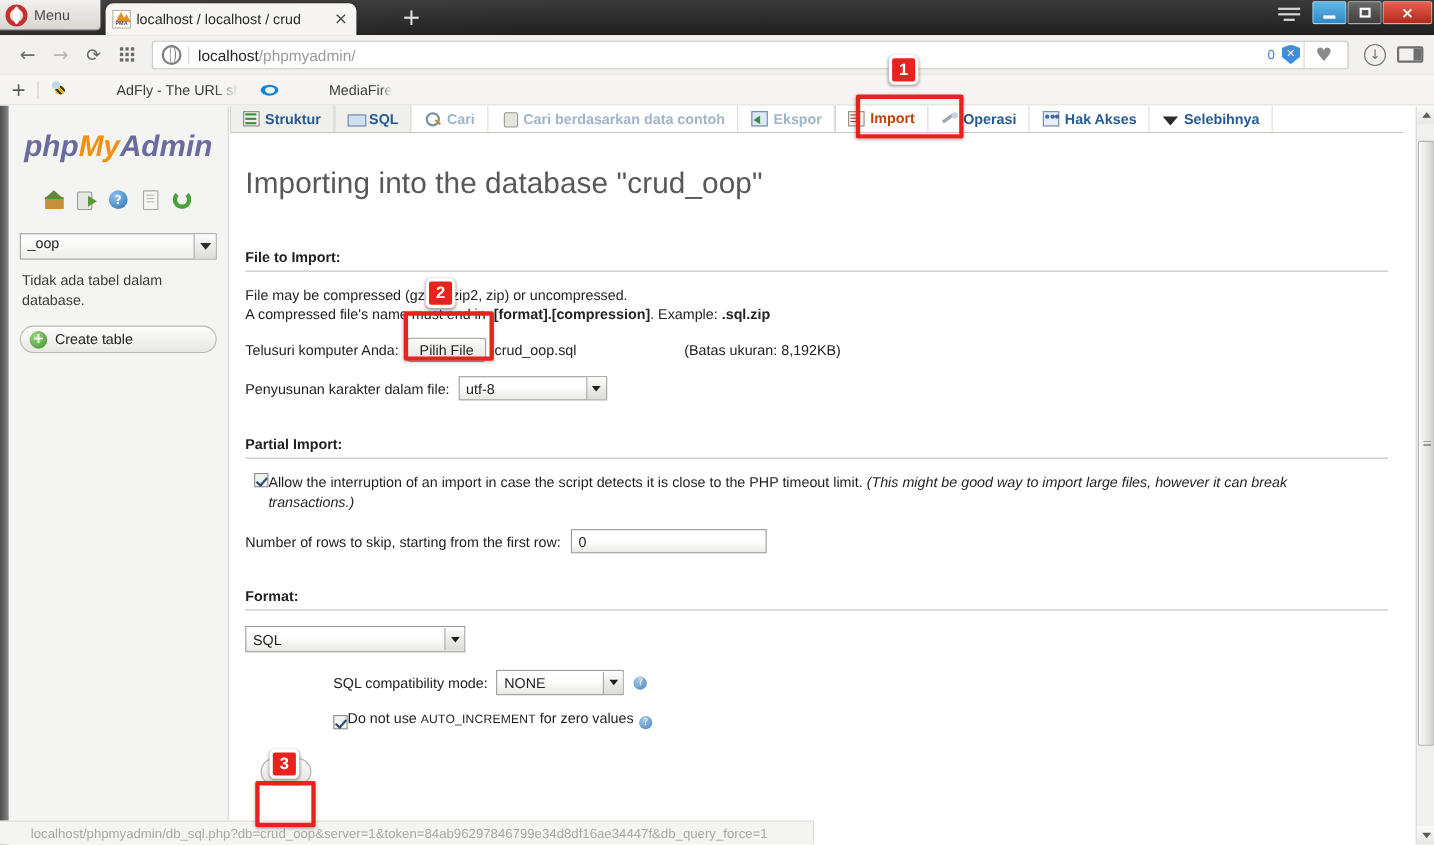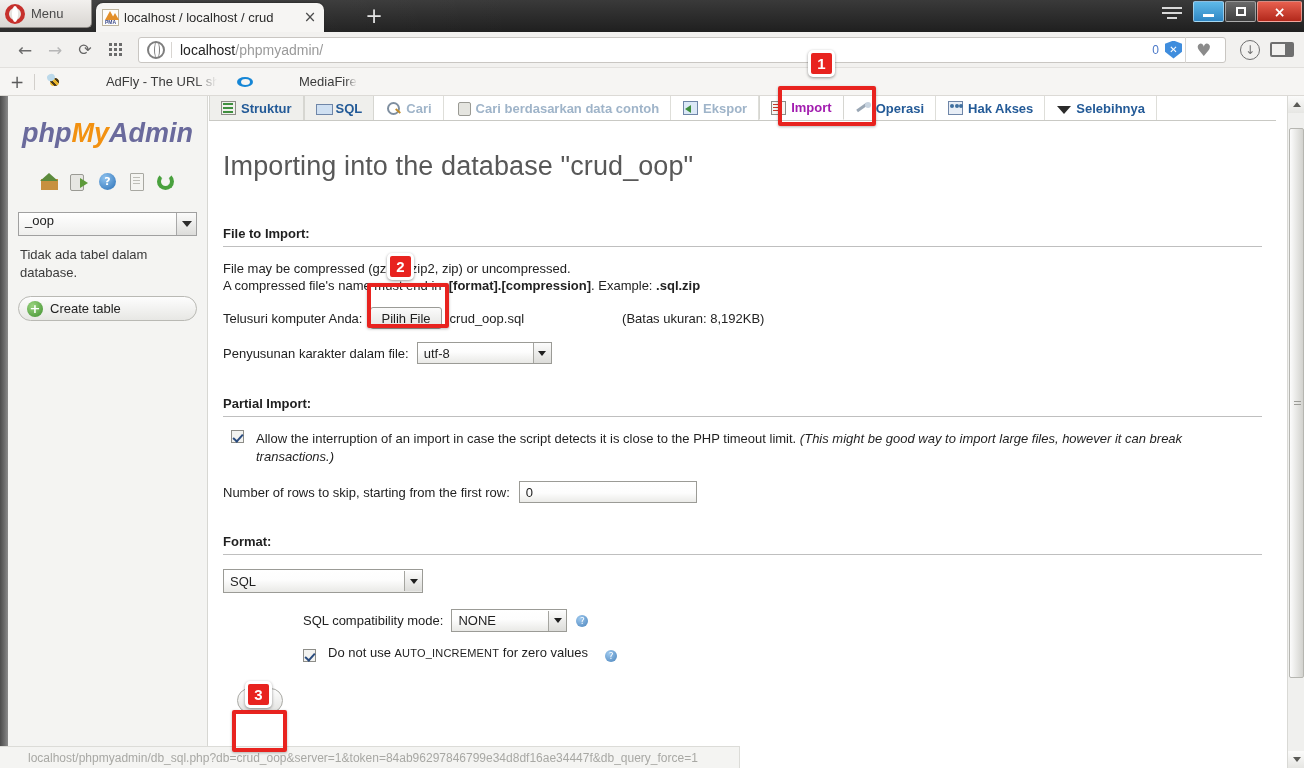--- a/index.html
+++ b/index.html
@@ -256,21 +256,21 @@
     display: flex; align-items: flex-end;
     border-bottom: 1px solid #c9c9c4;
   }
   .ptab {
     height: 25px; display: flex; align-items: center; gap: 5px;
     padding: 0 11px; font-size: 13px; font-weight: bold; color: #235a97;
     border-left: 1px solid #d6d6d1; border-right: 1px solid #d6d6d1; border-top: 1px solid #d6d6d1;
     background: #efefec; white-space: nowrap;
     position: relative;
   }
-  .ptab.active { background: #fff; color: #a21caf; border-bottom: 1px solid #fff; }
+  .ptab.active { background: #fff; color: #c2410c; border-bottom: 1px solid #fff; }
   .ptab.flat { background: transparent; border-color: transparent; border-right: 1px solid #dedeD9; color: #9fb4c9; }
   .ptab .tico { width: 15px; height: 14px; flex: 0 0 15px; position: relative; }
 
   .ti-struct::before{content:"";position:absolute;inset:0;background:#f0f0ec;border:1px solid #8c8c86;}
   .ti-struct::after{content:"";position:absolute;left:2px;top:2px;width:10px;height:2px;background:#3f8f3f;
     box-shadow:0 4px 0 #3f8f3f,0 8px 0 #3f8f3f;}
   .ti-sql::before{content:"";position:absolute;left:0;top:3px;width:15px;height:9px;background:#cfe0f2;border:1px solid #6f86a8;}
   .ti-search::before{content:"";position:absolute;left:1px;top:1px;width:9px;height:9px;border:2px solid #7f8fa0;border-radius:50%;}
   .ti-search::after{content:"";position:absolute;left:9px;top:9px;width:6px;height:2px;background:#c08b2a;transform:rotate(40deg);}
   .ti-qbe::before{content:"";position:absolute;left:2px;top:1px;width:11px;height:12px;background:#e5e5e0;border:1px solid #9a9a94;border-radius:2px;}
@@ -326,21 +326,21 @@
   .sel .abox i { width:0;height:0;border-left:4px solid transparent;border-right:4px solid transparent;border-top:5px solid #1f1f1f; display:block;}
 
   .cb {
     width: 13px; height: 13px; background: #f3f3f0; border: 1px solid #8d8d88;
     position: relative; flex: 0 0 13px;
   }
   .cb.checked::after {
     content: ""; position: absolute; left: 3px; top: 1px; width: 4px; height: 8px;
     border: solid #2b4c7e; border-width: 0 2px 2px 0; transform: rotate(42deg);
   }
-  .cb-line { display: flex; align-items: flex-start; gap: 12px; margin-top: 13px; font-size: 13px; color: #1f1f1f; line-height: 18px; }
+  .cb-line { display: flex; align-items: flex-start; gap: 0; margin-top: 13px; font-size: 13px; color: #1f1f1f; line-height: 18px; }
   .cb-line .it { font-style: italic; }
 
   .txtinput {
     height: 22px; width: 178px; border: 1px solid #9b9b96;
     background: linear-gradient(to bottom, #fff 0%, #fdfdfd 55%, #ebebe8 100%);
     font-size: 13px; color: #222; display: flex; align-items: center; padding-left: 6px;
   }
 
   .helpic {
     width: 12px; height: 12px; border-radius: 50%;

